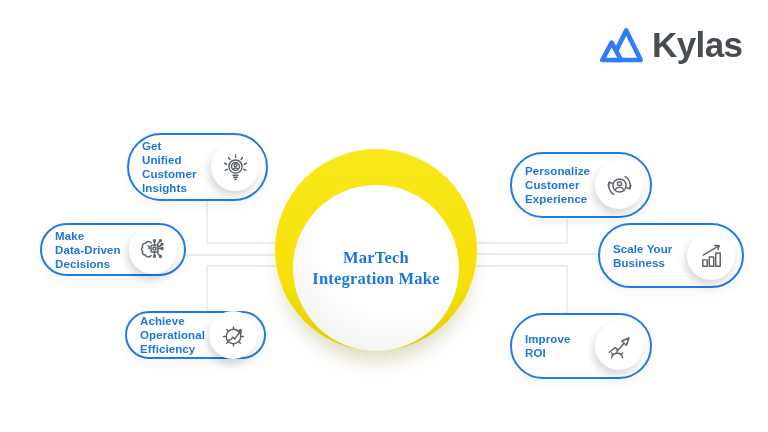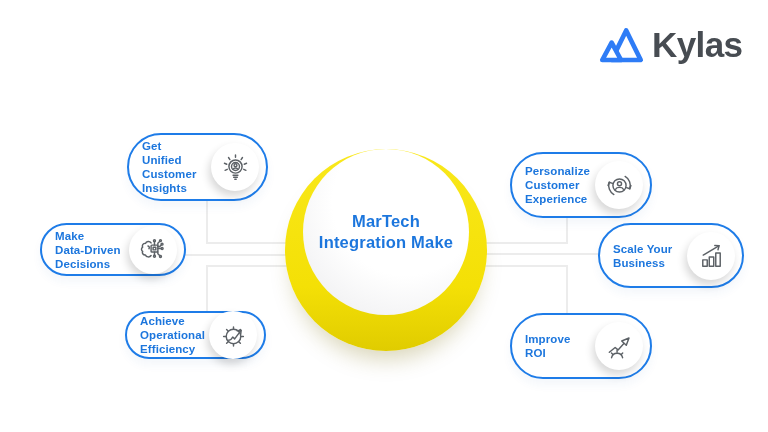--- a/index.html
+++ b/index.html
@@ -14,24 +14,24 @@
         border:2px solid #1e7ce8;border-radius:40px;z-index:2;
         box-shadow:0 6px 10px rgba(40,90,170,0.05);box-sizing:border-box;}
   .pill-label{flex:1;padding-left:13px;font-size:11.5px;font-weight:bold;line-height:14px;
         color:#1c76dd;white-space:pre-line;letter-spacing:.1px;}
   .icon-badge{width:48px;height:48px;border-radius:50%;background:#fff;flex:0 0 auto;
         box-shadow:-2px 5px 9px rgba(0,0,0,0.16);display:flex;align-items:center;
         justify-content:center;margin-right:7px;}
   .icon-badge svg{width:31px;height:31px;display:block;}
   .iset{fill:none;stroke:#5c6166;stroke-width:1.5;stroke-linecap:round;stroke-linejoin:round;}
   
-  .center-wrap{position:absolute;left:285px;top:149px;width:202px;height:202px;border-radius:50%;
+  .center-wrap{position:absolute;left:275px;top:149px;width:202px;height:202px;border-radius:50%;
         background:linear-gradient(180deg,#f9e81b 0%,#f4e006 68%,#e0cc00 100%);
         box-shadow:0 16px 22px -8px rgba(120,105,0,0.28);
-        display:flex;align-items:flex-start;justify-content:center;z-index:2;}
+        display:flex;align-items:flex-end;justify-content:center;z-index:2;font-family:Liberation Serif, serif;}
   .center-inner{width:166px;height:166px;border-radius:50%;
         background:radial-gradient(circle at 62% 32%, #ffffff 48%, #ebebed 100%);
         display:flex;align-items:center;justify-content:center;text-align:center;}
   .center-text{font-size:16.5px;font-weight:bold;color:#1c76dd;line-height:21.5px;letter-spacing:.2px;}
   
   .logo{position:absolute;top:25px;left:599px;display:flex;align-items:flex-start;gap:8px;z-index:2;}
   .logo svg{width:45px;height:40px;display:block;}
   .logo-text{font-size:35px;font-weight:bold;color:#474c52;letter-spacing:-0.6px;line-height:40px;}
 </style>
 </head>

